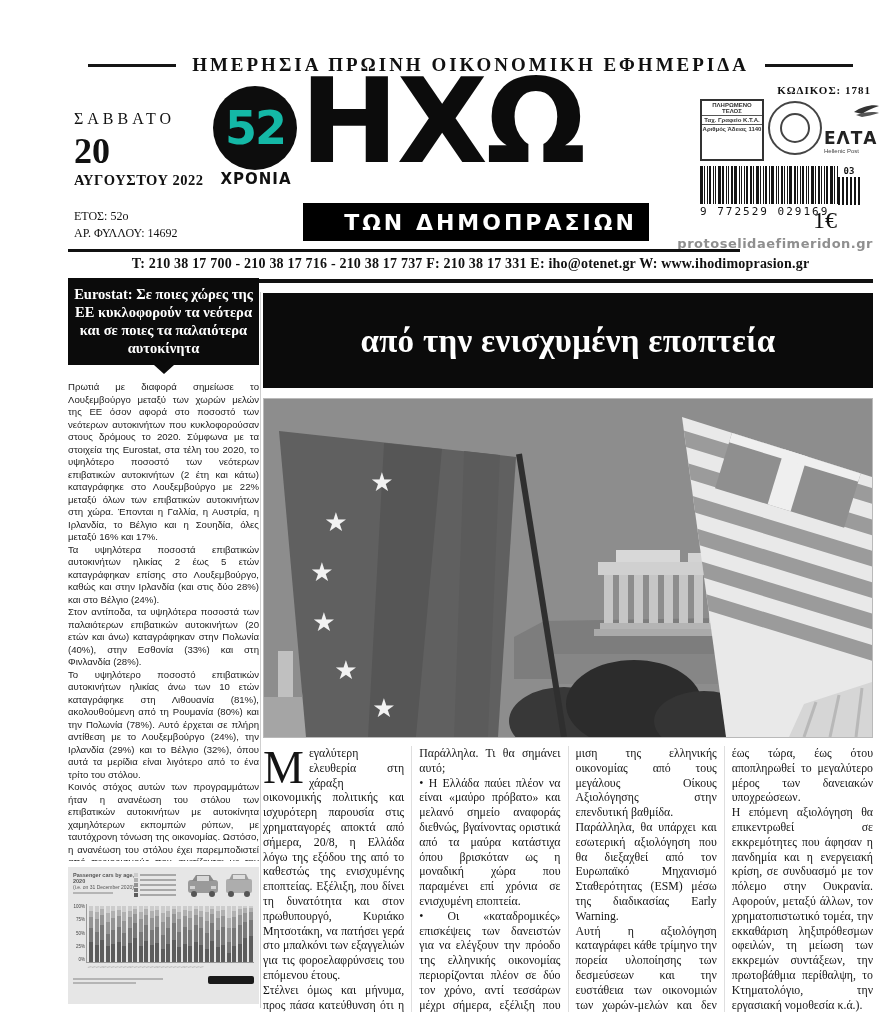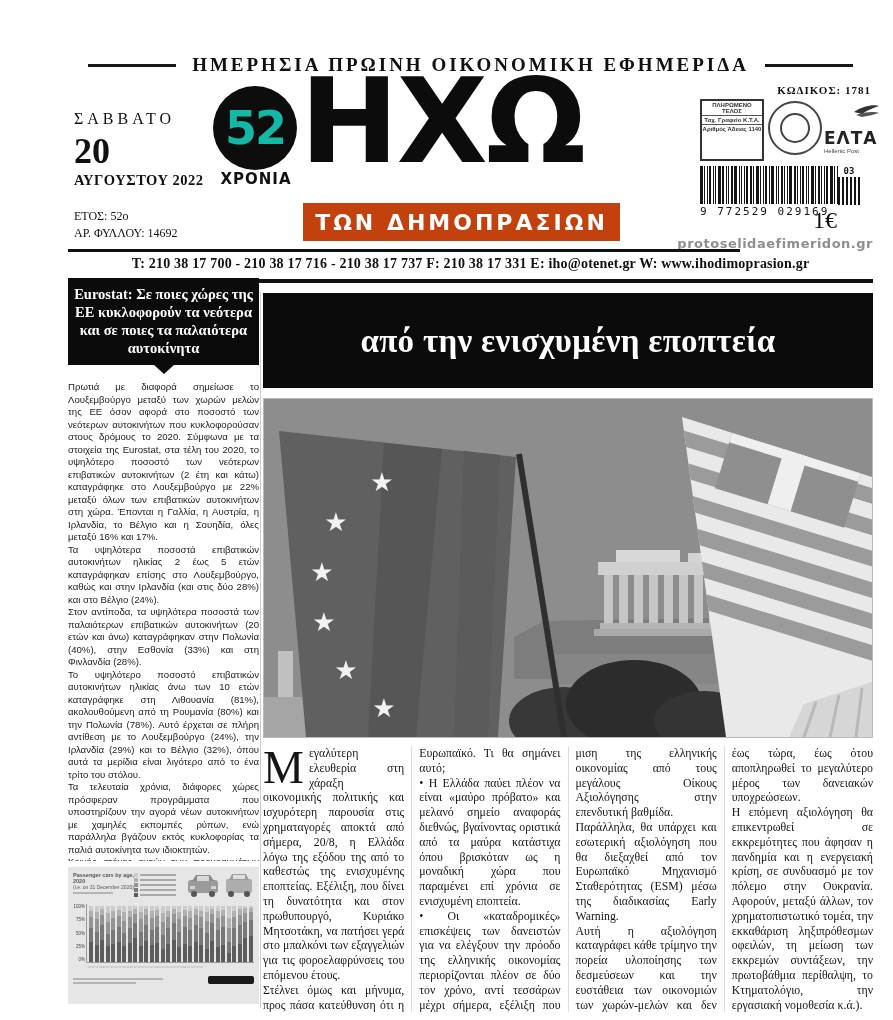--- a/index.html
+++ b/index.html
@@ -16,23 +16,23 @@
   .date-num{font-size:36px;font-weight:bold;margin-top:4px;}
   .date-my{font-size:14.5px;font-weight:bold;margin-top:2px;letter-spacing:0.5px;}
   .etos{position:absolute;left:74px;top:208px;font-size:12px;line-height:1.45;}
   .badge{position:absolute;left:213px;top:86px;width:84px;height:84px;background:#0d0d0d;border-radius:50%;
          display:flex;align-items:center;justify-content:center;}
   .badge-num{color:#14b8a6;font-family:"DejaVu Sans","Liberation Sans",sans-serif;font-weight:bold;font-size:46px;letter-spacing:-2px;}
   .badge-sub{position:absolute;left:206px;top:170px;width:100px;text-align:center;
              font-family:"DejaVu Sans","Liberation Sans",sans-serif;font-weight:bold;font-size:15px;letter-spacing:1px;}
   .logo{position:absolute;left:300px;top:62px;font-family:"DejaVu Sans","Liberation Sans",sans-serif;
         font-weight:900;font-size:118px;letter-spacing:-2px;line-height:1;color:#0c0c0c;}
-  .logo-sub{position:absolute;left:303px;top:203px;width:317px;height:38px;background:#c2410c;color:#fff;
+  .logo-sub{position:absolute;left:303px;top:203px;width:317px;height:38px;background:#000000;color:#fff;
             display:flex;align-items:center;justify-content:center;font-family:"DejaVu Sans","Liberation Sans",sans-serif;
-            font-weight:bold;font-size:22px;letter-spacing:3px;}
+            font-weight:bold;font-size:22px;letter-spacing:3px;padding-left:29px;}
   
   .stamp-box{position:absolute;left:700px;top:99px;width:60px;height:58px;border:2px solid #333;
              font-family:"Liberation Sans",sans-serif;text-align:center;color:#333;}
   .stamp-box div{border-bottom:1px solid #555;padding:1px 0;font-size:6px;line-height:6px;font-weight:bold;}
   .stamp-box div:last-child{border-bottom:none;}
   .stamp-circle{position:absolute;left:768px;top:101px;width:50px;height:50px;border:2px solid #444;border-radius:50%;
                 display:flex;align-items:center;justify-content:center;}
   .stamp-circle-inner{width:26px;height:26px;border:2px solid #444;border-radius:50%;display:flex;align-items:center;justify-content:center;
                 font-size:5px;font-family:"Liberation Sans",sans-serif;color:#333;}
   .elta{position:absolute;left:824px;top:104px;width:60px;text-align:left;color:#222;}
@@ -216,21 +216,20 @@
 
   <div class="v-rule"></div>
 
   <div class="sidebar">
     <div class="sb-head">Eurostat: Σε ποιες χώρες της ΕΕ κυκλοφορούν τα νεότερα και σε ποιες τα παλαιότερα αυτοκίνητα</div>
     <div class="sb-body">
         <p>Πρωτιά με διαφορά σημείωσε το Λουξεμβούργο μεταξύ των χωρών μελών της ΕΕ όσον αφορά στο ποσοστό των νεότερων αυτοκινήτων που κυκλοφορούσαν στους δρόμους το 2020. Σύμφωνα με τα στοιχεία της Eurostat, στα τέλη του 2020, το υψηλότερο ποσοστό των νεότερων επιβατικών αυτοκινήτων (2 έτη και κάτω) καταγράφηκε στο Λουξεμβούργο με 22% μεταξύ όλων των επιβατικών αυτοκινήτων στη χώρα. Έπονται η Γαλλία, η Αυστρία, η Ιρλανδία, το Βέλγιο και η Σουηδία, όλες μεταξύ 16% και 17%.</p>
         <p>Τα υψηλότερα ποσοστά επιβατικών αυτοκινήτων ηλικίας 2 έως 5 ετών καταγράφηκαν επίσης στο Λουξεμβούργο, καθώς και στην Ιρλανδία (και στις δύο 28%) και στο Βέλγιο (24%).</p>
         <p>Στον αντίποδα, τα υψηλότερα ποσοστά των παλαιότερων επιβατικών αυτοκινήτων (20 ετών και άνω) καταγράφηκαν στην Πολωνία (40%), στην Εσθονία (33%) και στη Φινλανδία (28%).</p>
         <p>Το υψηλότερο ποσοστό επιβατικών αυτοκινήτων ηλικίας άνω των 10 ετών καταγράφηκε στη Λιθουανία (81%), ακολουθούμενη από τη Ρουμανία (80%) και την Πολωνία (78%). Αυτό έρχεται σε πλήρη αντίθεση με το Λουξεμβούργο (24%), την Ιρλανδία (29%) και το Βέλγιο (32%), όπου αυτά τα μερίδια είναι λιγότερο από το ένα τρίτο του στόλου.</p>
-        <p>Τα τελευταία χρόνια, διάφορες χώρες πρόσφεραν προγράμματα που υποστηρίζουν την αγορά νέων αυτοκινήτων με χαμηλές εκπομπές ρύπων, ενώ παράλληλα βγάζουν εκτός κυκλοφορίας τα παλιά αυτοκίνητα των ιδιοκτητών.</p>
         <p>Κοινός στόχος αυτών των προγραμμάτων ήταν η ανανέωση του στόλου των επιβατικών αυτοκινήτων με αυτοκίνητα χαμηλότερων εκπομπών ρύπων, με ταυτόχρονη τόνωση της οικονομίας. Ωστόσο, η ανανέωση του στόλου έχει παρεμποδιστεί από περιορισμούς που σχετίζονται με την πανδημία του COVID-19 και διαταραχές της εφοδιαστικής αλυσίδας, επισημαίνει η Eurostat.</p>
       </div>
 
     <div class="ig">
       <div class="ig-header">
         <div class="ig-titles">
           <div class="ig-title">Passenger cars by age, 2020</div>
           <div class="ig-subtitle">(i.e. on 31 December 2020)</div>
           <div class="ig-titleline"></div>
         </div>
@@ -617,21 +616,21 @@
       <line x1="598" y1="289" x2="592" y2="338" stroke="#b8b8b8" stroke-width="3"></line>
     </svg>
   </div>
 
   <div class="article">
     <div class="acol">
         <p><span class="dropcap">Μ</span>εγαλύτερη ελευθερία στη χάραξη οικονομικής πολιτικής και ισχυρότερη παρουσία στις χρηματαγορές αποκτά από σήμερα, 20/8, η Ελλάδα λόγω της εξόδου της από το καθεστώς της ενισχυμένης εποπτείας. Εξέλιξη, που δίνει τη δυνατότητα και στον πρωθυπουργό, Κυριάκο Μητσοτάκη, να πατήσει γερά στο μπαλκόνι των εξαγγελιών για τις φοροελαφρύνσεις του επόμενου έτους.</p>
         <p>Στέλνει όμως και μήνυμα, προς πάσα κατεύθυνση ότι η Ελλάδα ένα βήμα, πλέον, πριν από την απόκτηση επενδυτικής βαθμίδας γίνεται και πάλι πόλος έλξης κεφαλαίων.</p>
       </div>
     <div class="acol">
-        <p>Ευρωπαϊκό. Τι θα σημάνει αυτό;</p>
+        <p>Παράλληλα. Τι θα σημάνει αυτό;</p>
         <p>• Η Ελλάδα παύει πλέον να είναι «μαύρο πρόβατο» και μελανό σημείο αναφοράς διεθνώς, βγαίνοντας οριστικά από τα μαύρα κατάστιχα όπου βρισκόταν ως η μοναδική χώρα που παραμένει επί χρόνια σε ενισχυμένη εποπτεία.</p>
         <p>• Οι «καταδρομικές» επισκέψεις των δανειστών για να ελέγξουν την πρόοδο της ελληνικής οικονομίας περιορίζονται πλέον σε δύο τον χρόνο, αντί τεσσάρων μέχρι σήμερα, εξέλιξη που δίνει ανάσα στην ελληνική κυβέρνηση για να ξεφύγει από τη θηλιά των ασφυκτικών ελέγχων.</p>
       </div>
     <div class="acol">
         <p>μιση της ελληνικής οικονομίας από τους μεγάλους Οίκους Αξιολόγησης στην επενδυτική βαθμίδα.</p>
         <p>Παράλληλα, θα υπάρχει και εσωτερική αξιολόγηση που θα διεξαχθεί από τον Ευρωπαϊκό Μηχανισμό Σταθερότητας (ESM) μέσω της διαδικασίας Early Warning.</p>
         <p>Αυτή η αξιολόγηση καταγράφει κάθε τρίμηνο την πορεία υλοποίησης των δεσμεύσεων και την ευστάθεια των οικονομιών των χωρών-μελών και δεν δημοσιοποιείται.</p>
       </div>
     <div class="acol">
         <p>έως τώρα, έως ότου αποπληρωθεί το μεγαλύτερο μέρος των δανειακών υποχρεώσεων.</p>

